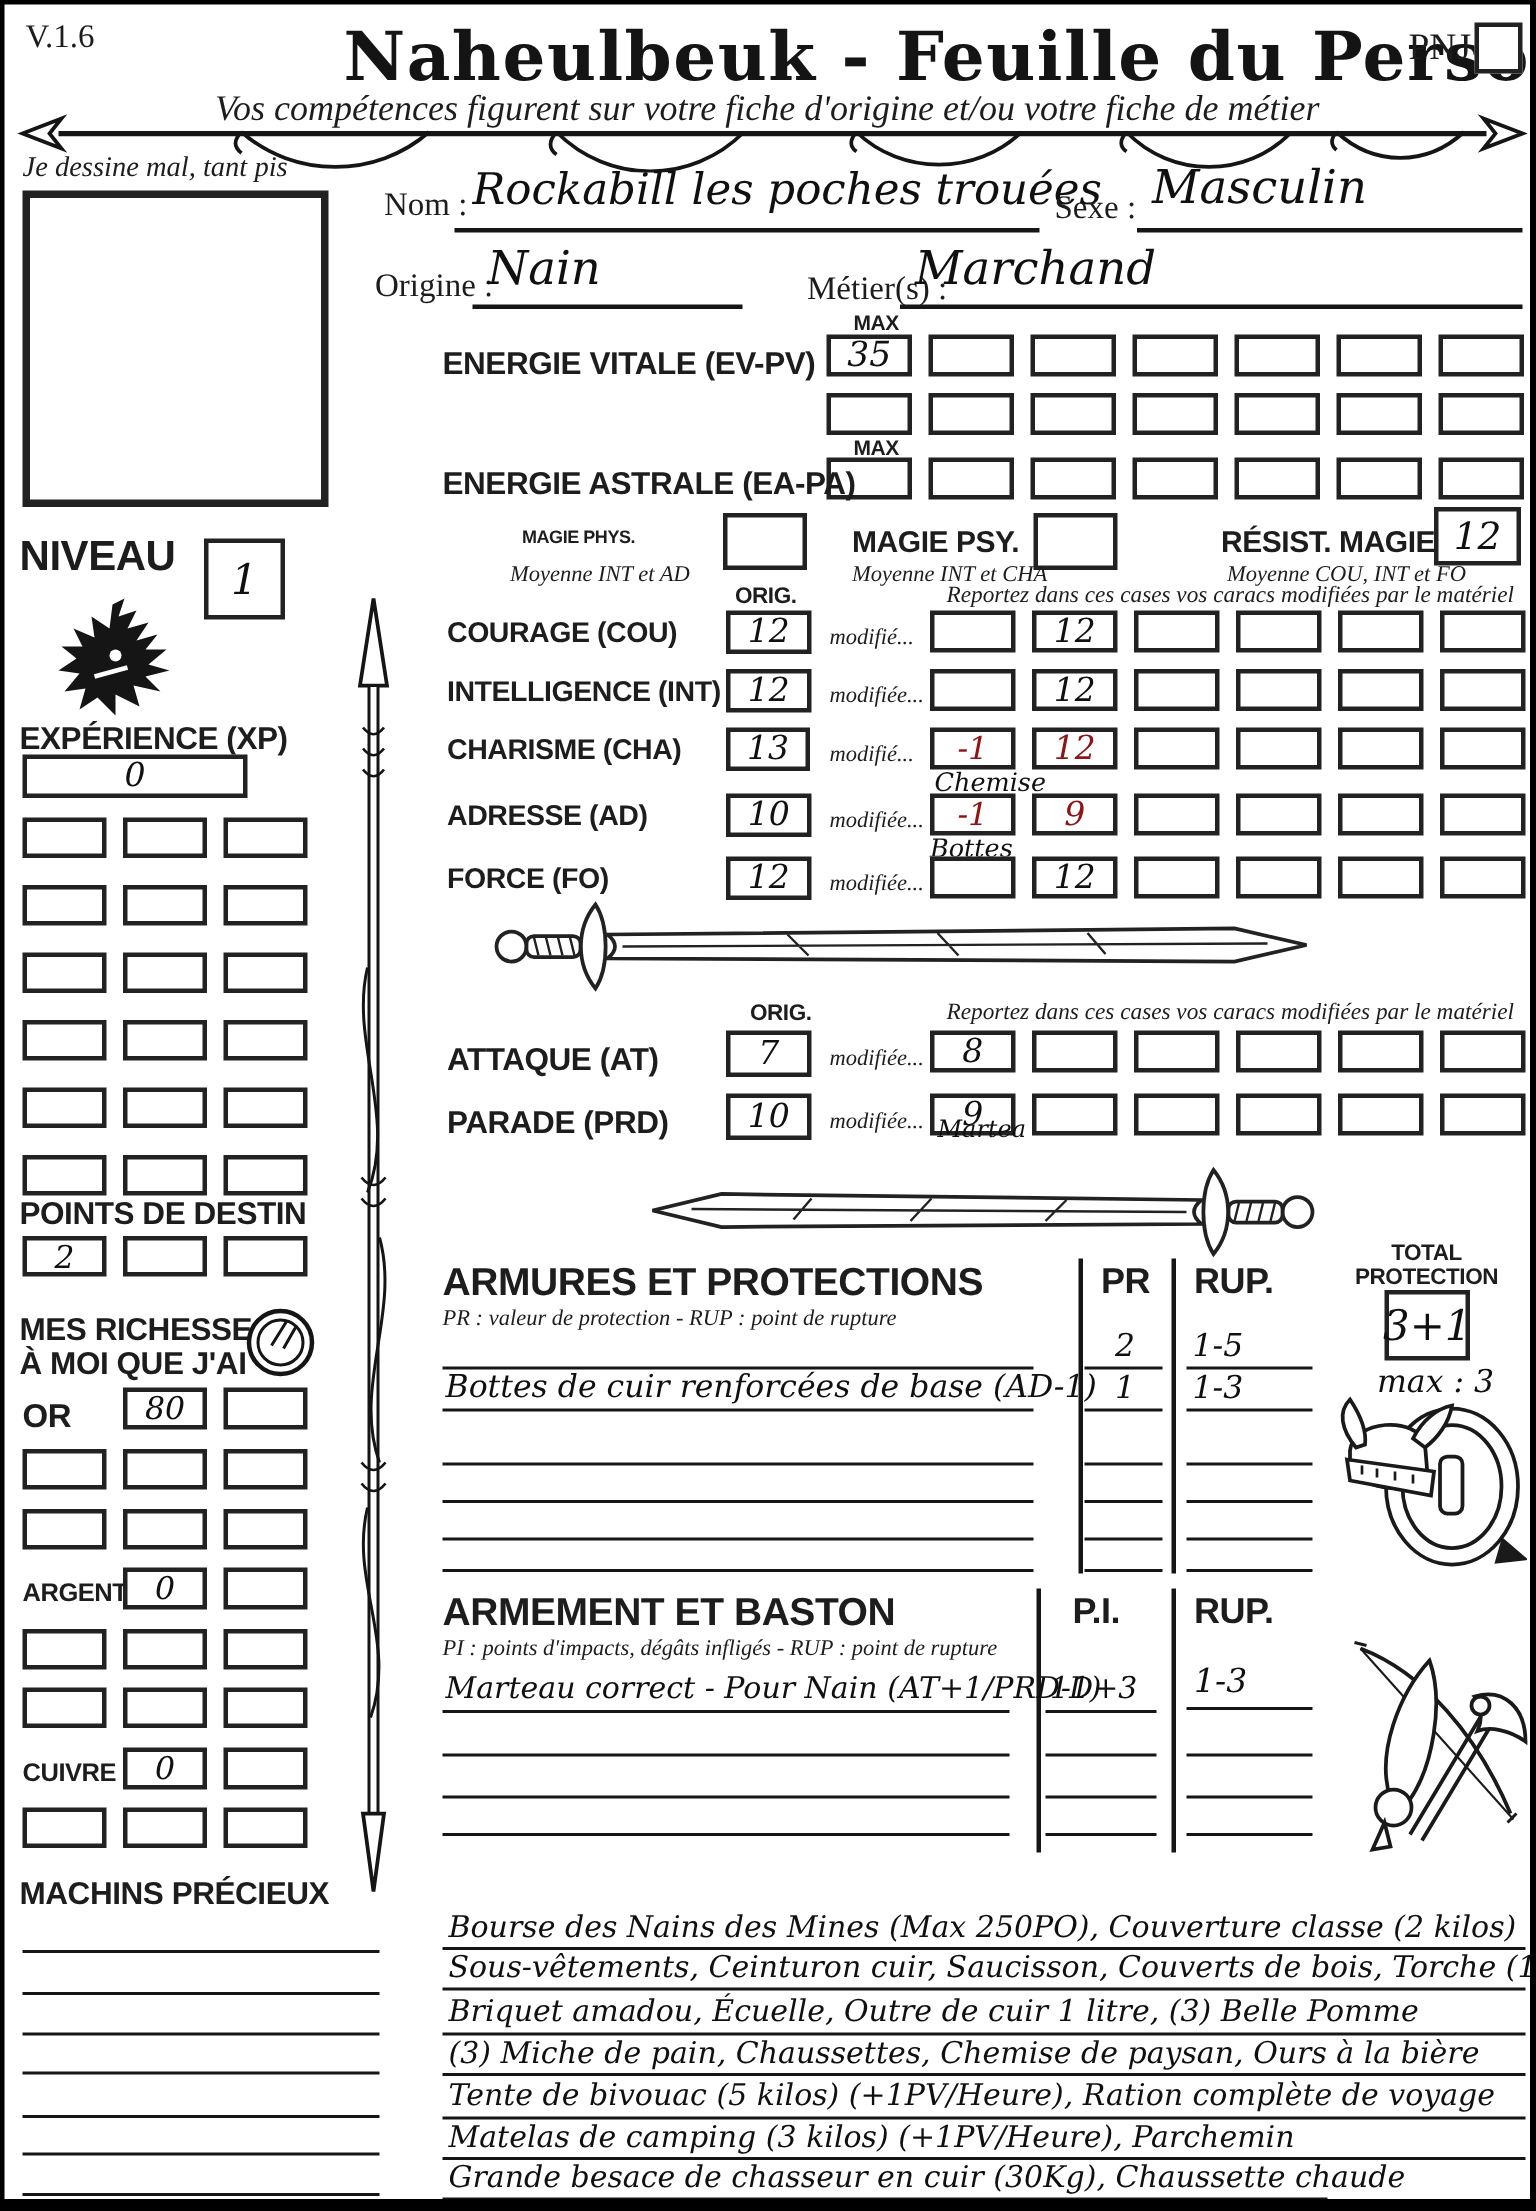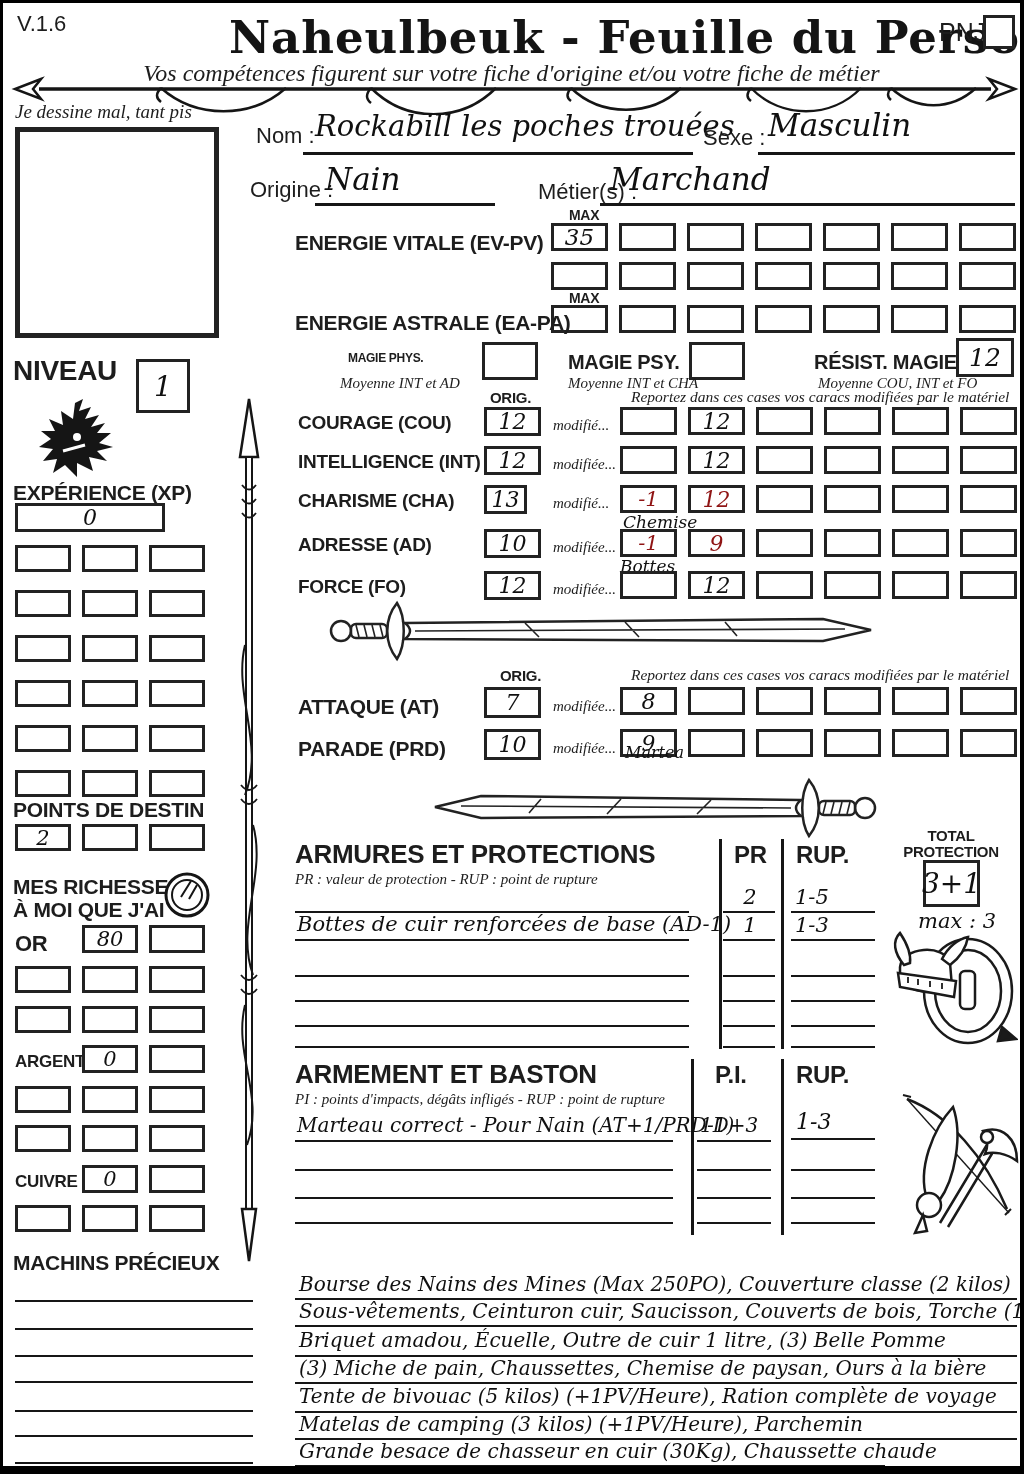--- a/index.html
+++ b/index.html
@@ -1,20 +1,20 @@
 <!DOCTYPE html>
 <html><head>
 <meta charset="utf-8">
 <style>
   html,body{margin:0;padding:0;background:#777;}
   #sheet{position:relative;width:1024px;height:1474px;background:#fff;box-sizing:border-box;
          border:3px solid #000;border-right:4px solid #000;border-bottom:8px solid #000;overflow:hidden;}
   .a{position:absolute;}
   .hd{position:absolute;font-family:"Liberation Sans",sans-serif;font-weight:800;color:#1d1d1d;letter-spacing:-0.3px;white-space:nowrap;}
-  .ser{position:absolute;font-family:Liberation Sans, sans-serif;color:#1d1d1d;white-space:nowrap;}
+  .ser{position:absolute;font-family:Liberation Serif, serif;color:#1d1d1d;white-space:nowrap;}
   .it{position:absolute;font-family:"Liberation Serif",serif;font-style:italic;color:#1d1d1d;white-space:nowrap;}
   .hw{font-family:"DejaVu Serif",serif;font-style:italic;color:#101010;white-space:nowrap;}
   .hwa{position:absolute;font-family:"DejaVu Serif",serif;font-style:italic;color:#101010;white-space:nowrap;}
   .red{color:#8f1414;}
   .bx{position:absolute;border:3px solid #222;background:#fff;box-sizing:border-box;display:flex;align-items:center;justify-content:center;}
   .row{position:absolute;display:flex;gap:11px;}
   .row .bx{position:relative;width:57px;height:28px;flex:none;}
   .row .sq{width:56px;height:27px;}
   .ln{position:absolute;background:#161616;height:2px;}
   .vln{position:absolute;background:#161616;width:3px;}
@@ -266,21 +266,21 @@
     <div class="bx">
         <span class="hw" style="font-size:22px">12</span>
       </div>
     <div class="bx"></div>
       <div class="bx"></div>
       <div class="bx"></div>
       <div class="bx"></div>
   </div>
 
   <div class="hd" style="left:295px;top:487px;font-size:19px">CHARISME (CHA)</div>
-  <div class="bx" style="left:481px;top:482px;width:43px;height:29px">
+  <div class="bx" style="left:481px;top:482px;width:56px;height:29px">
       <span class="hw" style="font-size:22px">13</span>
     </div>
   <div class="it" style="left:550px;top:492px;font-size:15px">modifié...</div>
   <div class="row" style="left:617px;top:482px">
     <div class="bx">
         <span class="hw red" style="font-size:21px">-1</span>
       </div>
     <div class="bx">
         <span class="hw red" style="font-size:22px">12</span>
       </div>

